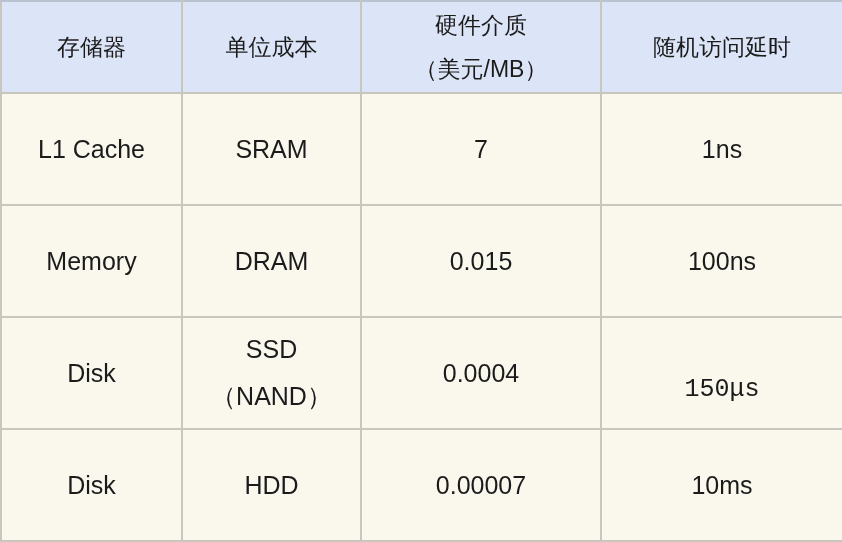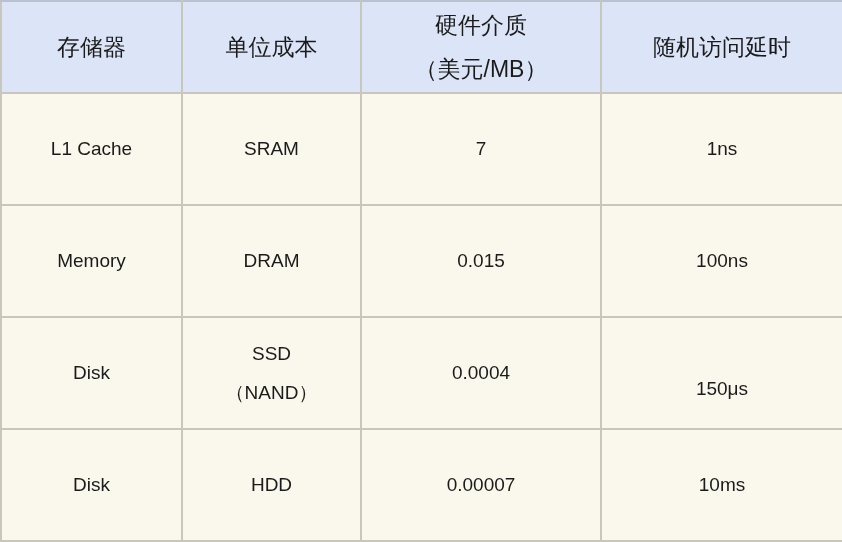--- a/index.html
+++ b/index.html
@@ -55,29 +55,29 @@
   }
   thead th .hdr-line { display: block; }
   thead th .hdr-sub {
     display: block;
     margin-top: 14px;
   }
 
   tbody td {
     background: #faf8ed;
     height: 90px;
-    font-size: 19px;
+    font-size: 25px;
   }
   tbody td .cell-line { display: block; }
   tbody td .cell-sub {
     display: block;
     margin-top: 14px;
   }
 
-  .unit-mu { font-family: Liberation Sans, sans-serif; margin-top: 32px; }
+  .unit-mu { font-family: Liberation Mono, monospace; margin-top: 32px; }
 </style>
 </head>
 <body>
 
 <table id="storage-table">
   <colgroup>
     <col class="c1">
       <col class="c2">
       <col class="c3">
       <col class="c4">

